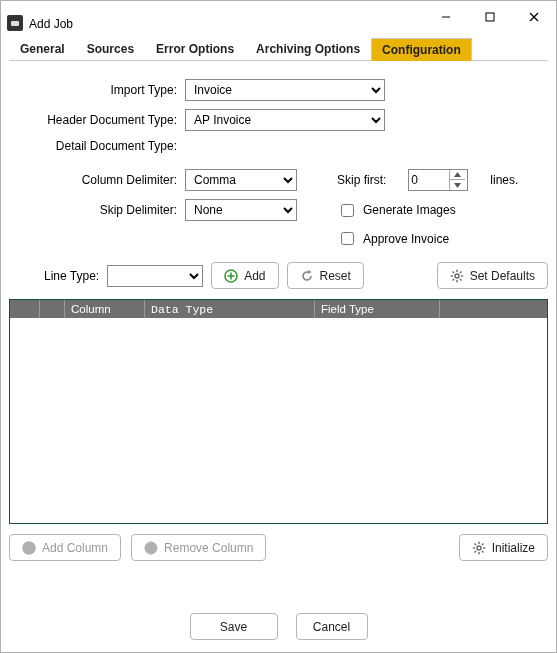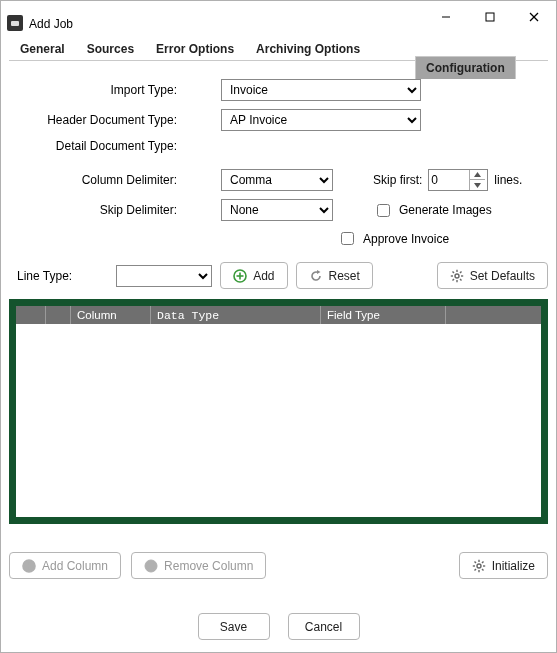--- a/index.html
+++ b/index.html
@@ -16,69 +16,69 @@
   .titlebar { height: 30px; display: flex; align-items: flex-end; padding: 0 0 0 6px; }
   .titlebar .appicon { width: 16px; height: 16px; background:#333; border-radius:2px; margin-right:6px; display:flex; align-items:center; justify-content:center; }
   .titlebar .appicon::after { content:""; width:8px; height:5px; background:#ddd; border-radius:1px; }
   .titlebar .title { flex: 0 0 auto; }
   .titlebar .spacer { flex: 1 1 auto; }
   .winbtn { width: 44px; height: 29px; display:flex; align-items:center; justify-content:center; }
   .winbtn svg { width:10px; height:10px; }
   .content { position:absolute; left:8px; right:8px; top:36px; bottom:60px; }
   .tabstrip { display:flex; border-bottom:1px solid #c9c9c9; height:24px; align-items:flex-end; }
   .tab { padding:4px 10px 4px 10px; font-size:12px; color:#222; border:1px solid transparent; border-bottom:none; cursor:default;font-weight:bold; }
-  .tab.active { border-color:#c9c9c9; background:#a3a3a3; border-top-left-radius:1px; border-top-right-radius:1px; position:relative; top:19px;margin-left:44px; }
+  .tab.active { border-color:#c9c9c9; background:#eab308; border-top-left-radius:1px; border-top-right-radius:1px; position:relative; top:1px; }
   .formgrid { margin-top:18px; }
   .row { display:flex; align-items:center; margin-bottom:8px; }
   .lbl { width:176px; text-align:right; padding-right:8px; }
   select, input[type=text], .numfield {
     font-family: inherit; font-size:12px;
   }
   select.combo {
-    height:22px; border:1px solid #888; background:#fff; padding:0 4px;margin-left:36px;
+    height:22px; border:1px solid #888; background:#fff; padding:0 4px;
   }
   .combo-wide { width:200px; }
   .combo-med { width:112px; }
   .combo-sm { width:96px; }
-  .rightcol { margin-left:40px; display:flex; align-items:center; gap:6px; }
+  .rightcol { margin-left:40px; display:flex; align-items:center; gap:22px; }
   .numwrap { display:flex; align-items:center; border:1px solid #888; height:22px; width:60px; background:#fff; }
   .numwrap input { border:none; width:40px; height:20px; padding:0 2px; outline:none; font-family:inherit; font-size:12px; }
   .spin { display:flex; flex-direction:column; width:16px; }
   .spinbtn { height:10px; border-left:1px solid #aaa; display:flex; align-items:center; justify-content:center; }
   .spinbtn:first-child { border-bottom:1px solid #aaa; }
   .spinbtn svg { width:7px; height:5px; }
   .chk { display:flex; align-items:center; gap:6px; }
   .chk input { width:13px; height:13px; }
   .toolbar-row { display:flex; align-items:center; margin-top:14px; gap:8px; }
   .btn {
     display:inline-flex; align-items:center; justify-content:center;
     gap:6px; height:27px; padding:0 12px;
     border:1px solid #b5b5b5; border-radius:4px; background:#fff;
     font-family:inherit; font-size:12px; color:#222;
   }
   .btn.disabled { color:#9a9a9a; }
   .btn.disabled svg * { stroke:#b0b0b0; fill:#b0b0b0; }
   .flexgap { flex:1 1 auto; }
   .grid {
-    margin-top:10px; border:7px solid #14532d; height:225px; background:#fff;
+    margin-top:10px; border:1px solid #14532d; height:225px; background:#fff;
     display:flex; flex-direction:column;
   }
   .gridhead {
     display:flex; background:#6f6f6f; color:#fff; height:18px; font-size:11.5px;
     align-items:center;
   }
   .gh { border-right:1px solid #9a9a9a; padding:0 6px; height:18px; display:flex; align-items:center; }
   .gh.handle { width:30px; border-right:1px solid #9a9a9a; }
   .gh.c0 { width:25px; }
   .gh.c1 { width:80px; }
   .gh.c2 { width:170px;font-family:Liberation Mono, monospace; }
   .gh.c3 { width:125px; }
   .gh.c4 { flex:1; border-right:none; }
   .gridbody { flex:1; background:#fff; }
-  .below-grid { display:flex; align-items:center; gap:10px; margin-top:28px; }
+  .below-grid { display:flex; align-items:center; gap:10px; margin-top:10px; }
   .footer {
     position:absolute; left:0; right:0; bottom:12px;
     display:flex; align-items:center; justify-content:center; gap:18px;
   }
   .ico { display:inline-flex; }
   .placeholder-select { color:#777; }
 </style>
 </head>
 <body>
 
@@ -182,21 +182,21 @@
         <div style="width:112px"></div>
         <div class="rightcol">
           <label class="chk">
             <input type="checkbox" style="">
             <span>Approve Invoice</span>
           </label>
         </div>
       </div>
 
       <div class="toolbar-row">
-        <span style="margin-left:8px">Line Type:</span>
+        <span style="margin-left:35px">Line Type:</span>
         <select class="combo combo-sm">
           <option></option>
         </select>
         <button class="btn">
           <span class="ico">
             <svg width="14" height="14" viewBox="0 0 14 14">
                 <circle cx="7" cy="7" r="6" fill="none" stroke="#3a9a3a" stroke-width="1.6"></circle>
                 <line x1="7" y1="3.5" x2="7" y2="10.5" stroke="#3a9a3a" stroke-width="1.6"></line>
                 <line x1="3.5" y1="7" x2="10.5" y2="7" stroke="#3a9a3a" stroke-width="1.6"></line>
               </svg>
@@ -284,21 +284,21 @@
               </svg>
           </span>
           <span>Initialize</span>
         </button>
       </div>
 
     </div>
   </div>
 
   <div class="footer">
-    <button class="btn" style="width:72px">
+    <button class="btn" style="width:88px">
       <span>Save</span>
     </button>
     <button class="btn" style="width:72px">
       <span>Cancel</span>
     </button>
   </div>
 
 </div>
 
 </body></html>

